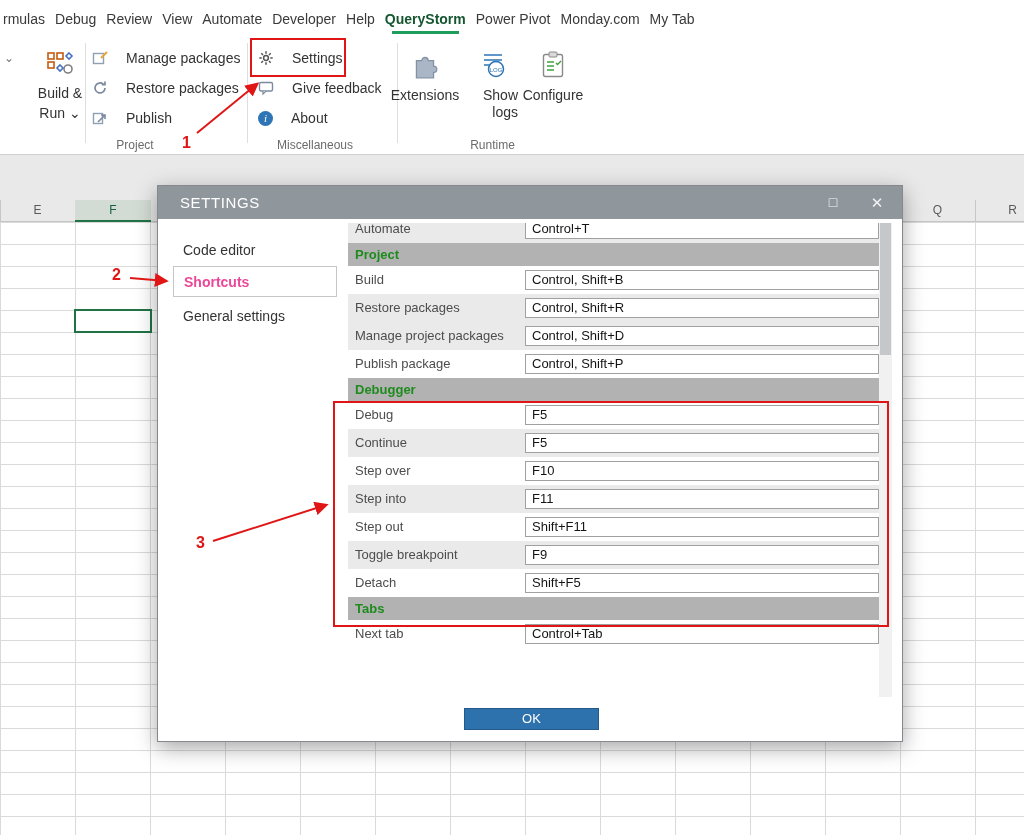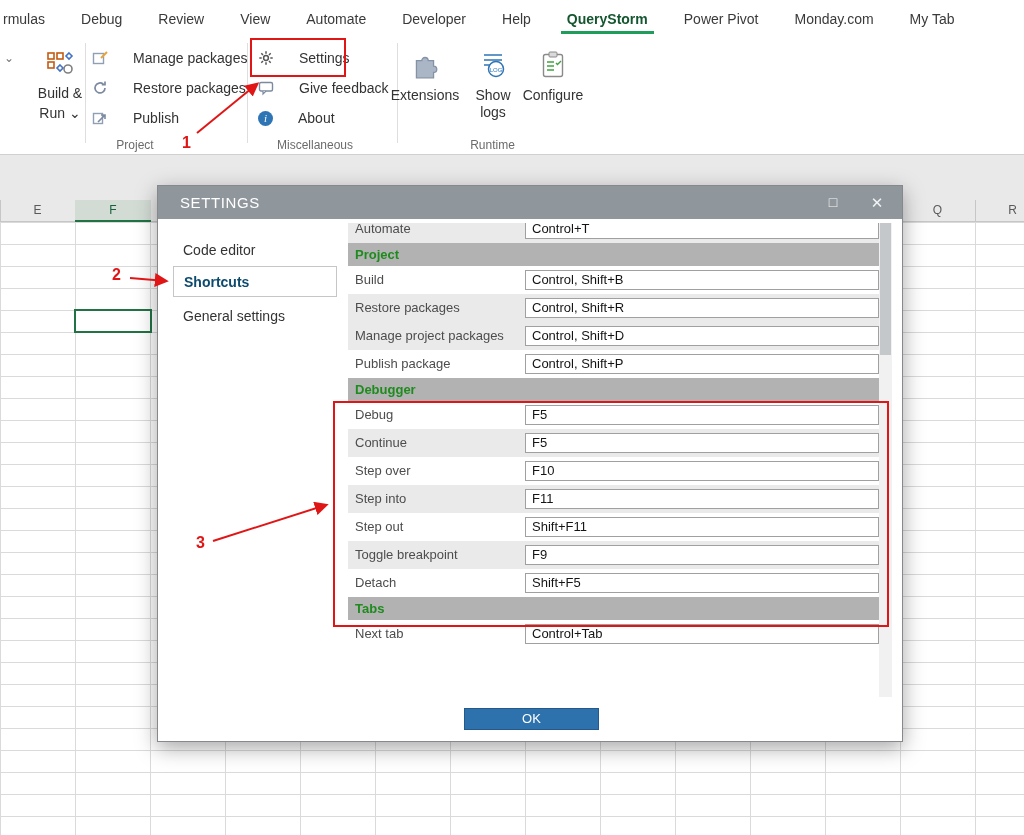--- a/index.html
+++ b/index.html
@@ -2,32 +2,32 @@
 <html><head>
 <meta charset="utf-8">
 <style>
   * { box-sizing: border-box; margin: 0; padding: 0; }
   html,body { width:1024px; height:835px; }
   body { font-family:"Liberation Sans",sans-serif; background:#fff; overflow:hidden; }
   .app { position:relative; width:1024px; height:835px; background:#fff; overflow:hidden; }
 
   
   .menubar { position:absolute; top:0; left:0; right:0; height:37px; background:#fff; display:flex; align-items:stretch; padding-left:0; z-index:2; }
-  .menu-item { display:flex; align-items:center; padding:0 18px; font-size:14px; color:#3a3a3a; cursor:pointer; position:relative; white-space:nowrap; }
+  .menu-item { display:flex; align-items:center; padding:0 5px; font-size:14px; color:#3a3a3a; cursor:pointer; position:relative; white-space:nowrap; }
   .menu-item:first-child { padding-left:3px; }
   .menu-item.active { color:#14562f; font-weight:bold; }
   .menu-item.active::after { content:""; position:absolute; left:12px; right:12px; bottom:3px; height:3px; background:#1f9d5b; }
 
   
   .ribbon { position:absolute; top:37px; left:0; right:0; height:118px; background:#fff; border-bottom:1px solid #d0d0d0; z-index:2; }
   .rib-divider { position:absolute; top:6px; height:100px; width:1px; background:#dedede; }
   .rib-caption { position:absolute; top:101px; font-size:12px; color:#6b6b6b; text-align:center; }
-  .rib-row { position:absolute; display:flex; align-items:center; gap:25px; height:26px; font-size:14px; color:#333; white-space:nowrap; cursor:pointer; }
+  .rib-row { position:absolute; display:flex; align-items:center; gap:18px; height:26px; font-size:14px; color:#333; white-space:nowrap; cursor:pointer; }
   .ic16 { width:16px; height:16px; display:inline-flex; align-items:center; justify-content:center; flex:0 0 16px; }
-  .big-col { position:absolute; display:flex; flex-direction:column; align-items:center; cursor:pointer; text-align:center; }
+  .big-col { position:absolute; display:flex; flex-direction:column; align-items:center; cursor:pointer; text-align:right; }
   .big-col .bl { font-size:14px; color:#333; line-height:17px; margin-top:3px; }
   .chev-left { position:absolute; left:4px; top:14px; color:#777; font-size:12px; }
   .info-badge { width:15px; height:15px; border-radius:50%; background:#2e75b6; color:#fff; font-size:11px; font-style:italic; font-family:"Liberation Serif",serif; display:inline-flex; align-items:center; justify-content:center; }
 
   
   .sheet { position:absolute; top:155px; left:0; width:1024px; height:680px; background:#fff; z-index:1; }
   .sheet-gray { position:absolute; top:0; left:0; right:0; height:45px; background:#e9e9e9; }
   .col-headers { position:absolute; top:45px; left:0; right:0; height:22px; background:#e9e9e9; border-bottom:1px solid #c6c6c6;
                  background-image:linear-gradient(to right,#c6c6c6 1px,transparent 1px); background-size:75px 22px; }
   .col-h { position:absolute; top:0; height:22px; width:75px; text-align:center; font-size:12px; line-height:21px; color:#5a5a5a; cursor:pointer; }
@@ -40,21 +40,21 @@
   
   .dialog { position:absolute; left:157px; top:185px; width:746px; height:557px; background:#fff; border:1px solid #85898d;
             box-shadow:0 6px 20px rgba(0,0,0,.35); z-index:10; }
   .dlg-title { position:absolute; top:0; left:0; right:0; height:33px; background:#8f969c; color:#fff; font-size:15px; line-height:33px;
                padding-left:22px; letter-spacing:.6px; }
   .dlg-btn { position:absolute; top:0; width:42px; height:33px; text-align:center; line-height:33px; color:#f2f4f6; font-size:14px; cursor:pointer; }
   .dlg-max { right:48px; }
   .dlg-close { right:4px; font-size:15px; }
   .dlg-nav { position:absolute; top:33px; left:0; width:190px; bottom:0; background:#fff; }
   .nav-item { position:absolute; left:15px; width:164px; height:31px; line-height:31px; padding-left:10px; font-size:14px; color:#333; cursor:pointer; }
-  .nav-item.sel { border:1px solid #c6c6c6; background:#fff; color:#0c4a6e; font-weight:bold; }
+  .nav-item.sel { border:1px solid #c6c6c6; background:#fff; color:#ec4899; font-weight:bold; }
   .dlg-list-viewport { position:absolute; left:190px; top:37px; width:531px; height:474px; overflow:hidden; }
   .dlg-list { margin-top:-8px; }
   .sc-row { position:relative; height:28px; background:#fff; }
   .sc-row.alt { background:#eaeaea; }
   .rlab { position:absolute; left:7px; top:0; line-height:28px; font-size:13px; color:#4d4d4d; }
   .rval { position:absolute; left:177px; top:4px; width:354px; height:20px; border:1px solid #a0a0a0; background:#fff; font-size:13px;
           line-height:18px; padding-left:6px; color:#141414; cursor:text; }
   .sec-row { height:23px; background:#b2b2b2; color:#1f8b1f; font-weight:bold; font-size:13px; line-height:23px; padding-left:7px; }
   .dlg-scroll { position:absolute; left:721px; top:37px; width:13px; height:474px; background:#f1f1f1; cursor:pointer; }
   .dlg-thumb { position:absolute; left:1px; top:0; width:11px; height:132px; background:#c5c8cb; }

